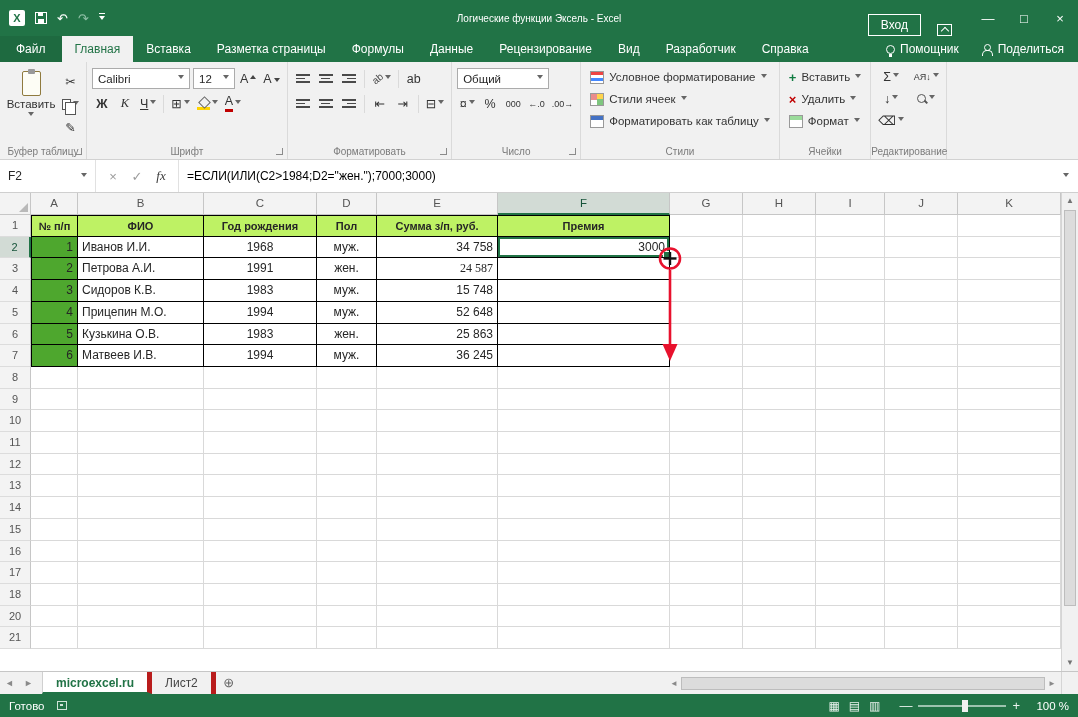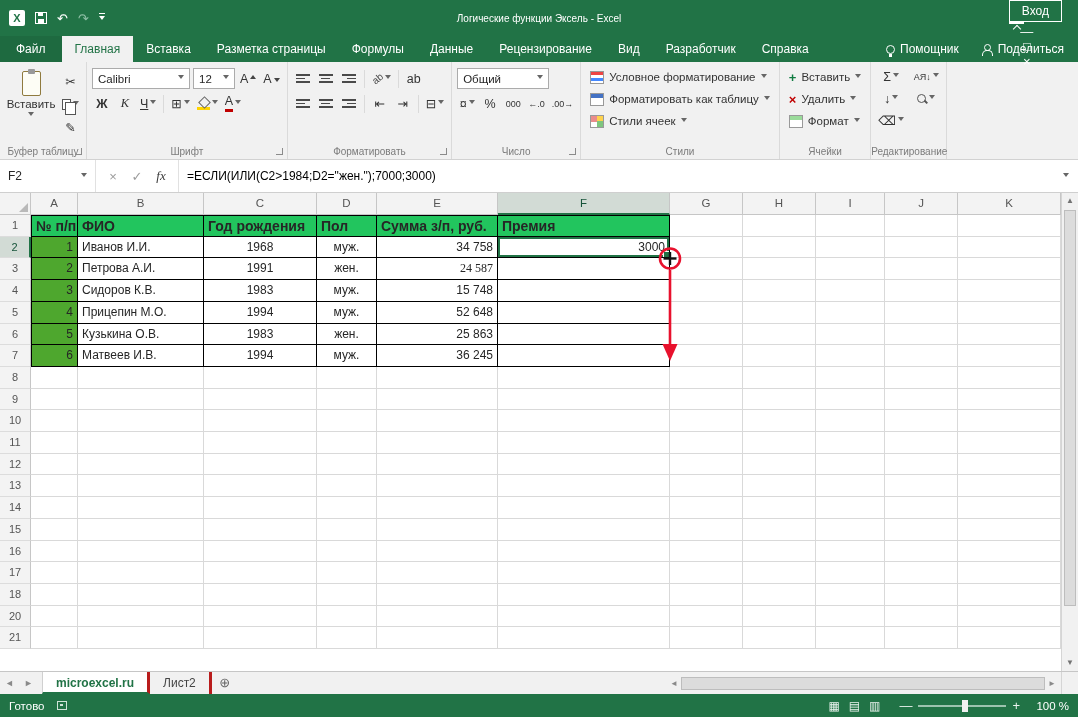--- a/index.html
+++ b/index.html
@@ -13,21 +13,21 @@
   .xlogo { width:16px; height:16px; background:#fff; color:#217346; font-weight:bold; font-size:11px; display:flex; align-items:center; justify-content:center; border-radius:2px; }
   .floppy { width:12px; height:12px; border:1.4px solid #fff; position:relative; display:inline-block; }
   .floppy::before { content:""; position:absolute; top:0; left:2px; width:5px; height:3px; background:#fff; }
   .floppy::after { content:""; position:absolute; bottom:0; left:2px; width:6px; height:4px; background:#fff; }
   .qbtn { color:#fff; font-size:13px; line-height:1; }
   .qbtn.dim { color:#8fbfa6; }
   .qdd { border-top:1.4px solid #fff; padding-top:2px; display:inline-flex; }
   .tri { width:0; height:0; border:3.5px solid transparent; border-top:4px solid #666; display:inline-block; }
   .tri.w { border-top-color:#fff; }
   .wtitle { position:absolute; left:50%; transform:translateX(-50%); font-size:10px; }
-  .wright { margin-left:auto; display:flex; align-items:flex-start; height:100%;flex-direction:column; }
+  .wright { margin-left:auto; display:flex; align-items:flex-end; height:100%; }
   .login { border:1px solid #fff; padding:3px 12px; font-size:12px; margin-right:16px; }
   .rdo { width:15px; height:12px; border:1px solid #fff; position:relative; margin-right:18px; }
   .rdo::after { content:""; position:absolute; left:4px; top:3px; width:5px; height:5px; border-left:1.4px solid #fff; border-top:1.4px solid #fff; transform:rotate(45deg); }
   .winbtn { width:36px; height:100%; display:flex; align-items:center; justify-content:center; font-size:13px; color:#fff; }
 
   
   .tabbar { height:26px; background:#217346; display:flex; align-items:stretch; color:#fff; flex:0 0 auto; }
   .rtab { padding:12px 13px; font-size:12px; display:flex; align-items:center; white-space:nowrap; }
   .rtab.file { background:#1e6a40; padding:0 16px; }
   .rtab.active { background:#f1f1f1; color:#217346; }
@@ -102,35 +102,35 @@
   .colhdr { border-right:1px solid #c6c6c6; border-bottom:1px solid #c6c6c6; background:#f3f3f3; color:#555; text-align:center; font-size:11.5px; line-height:20px; flex:0 0 auto; }
   .colhdr.sel { background:#d2dbd5; border-bottom:2px solid #217346; color:#17543a; }
   .gbody { flex:1; overflow:hidden; }
   .grow { display:flex; height:21.714px; }
   .rowhdr { width:31px; background:#f3f3f3; border-right:1px solid #c6c6c6; border-bottom:1px solid #dcdcdc; font-size:11px; color:#555; text-align:center; line-height:21px; flex:0 0 auto; }
   .rowhdr.sel { background:#d2dbd5; border-right:2px solid #217346; color:#17543a; }
   .cell { border-right:1px solid #d9d9d9; border-bottom:1px solid #d9d9d9; font-size:12px; padding:0 4px; line-height:21px; white-space:nowrap; overflow:hidden; position:relative; flex:0 0 auto; }
   .tb { border-right:1px solid #000; border-bottom:1px solid #000; }
   .bt { border-top:1px solid #000; }
   .bl { border-left:1px solid #000; }
-  .thdr { background:#22c55e; font-weight:bold; text-align:left; font-size:14px; }
+  .thdr { background:#bef264; font-weight:bold; text-align:center; font-size:11px; }
   .green { background:#4ea72e; }
   .al-l{text-align:left} .al-c{text-align:center} .al-r{text-align:right}
   .selcell { box-shadow:inset 0 0 0 2px #217346; z-index:2; }
   .selcell::after { content:""; position:absolute; right:-1px; bottom:-1px; width:5px; height:5px; background:#217346; border:1px solid #fff; }
   .annot { position:absolute; left:0; top:0; pointer-events:none; z-index:6; }
   .vscroll { width:17px; background:#f1f1f1; border-left:1px solid #d5d5d5; display:flex; flex-direction:column; flex:0 0 auto; }
   .varrow { height:16px; color:#737373; font-size:8px; text-align:center; line-height:16px; }
   .vthumb { height:396px; background:#dcdcdc; border:1px solid #bdbdbd; margin:1px 2px; }
 
   
   .sheetbar { height:23px; background:#f1f1f1; border-top:1px solid #c6c6c6; display:flex; align-items:stretch; flex:0 0 auto; position:relative; }
   .snav { width:19px; text-align:center; line-height:22px; color:#8a8a8a; font-size:9px; }
   .stabs { display:flex; margin-left:4px; }
-  .stab { padding:0 13px; line-height:22px; font-size:12px; color:#444; border-right:3px solid #b91c1c; }
+  .stab { padding:0 13px; line-height:22px; font-size:12px; color:#444; border-right:5px solid #b91c1c; }
   .stab.active { background:#fff; color:#217346; font-weight:bold; border-bottom:2px solid #217346; border-left:1px solid #d0d0d0; }
   .addsheet { width:26px; text-align:center; line-height:22px; font-size:13px; color:#666; }
   .hscroll { margin-left:auto; width:396px; display:flex; align-items:center; padding:0 2px; }
   .harrow { color:#8a8a8a; font-size:8px; padding:0 3px; }
   .hthumb { flex:1; height:13px; background:#dcdcdc; border:1px solid #bdbdbd; }
   .hcorner { width:17px; border-left:1px solid #d5d5d5; }
 
   
   .statusbar { height:23px; background:#217346; color:#fff; display:flex; align-items:center; padding:0 9px; font-size:11.5px; flex:1; }
   .macroico { width:10px; height:9px; border:1.2px solid #cfe3d8; margin-left:12px; position:relative; }
@@ -348,27 +348,27 @@
       <span class="launcher"></span>
     </div>
 
     <div class="rgroup">
       <div class="stylebtn">
           <span class="ico-cf"></span>
           <span>Условное форматирование</span>
           <i class="tri"></i>
         </div>
       <div class="stylebtn">
+          <span class="ico-cstyle"></span>
+          <span>Стили ячеек</span>
+          <i class="tri"></i>
+        </div>
+      <div class="stylebtn">
           <span class="ico-ftable"></span>
           <span>Форматировать как таблицу</span>
-          <i class="tri"></i>
-        </div>
-      <div class="stylebtn">
-          <span class="ico-cstyle"></span>
-          <span>Стили ячеек</span>
           <i class="tri"></i>
         </div>
       <span class="glabel">Стили</span>
     </div>
 
     <div class="rgroup">
       <div class="cellbtn">
           <span class="plus-green">+</span>
           <span>Вставить</span>
           <i class="tri"></i>

